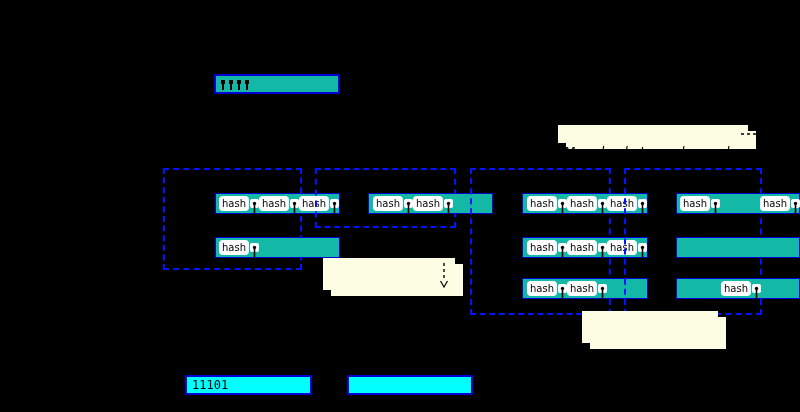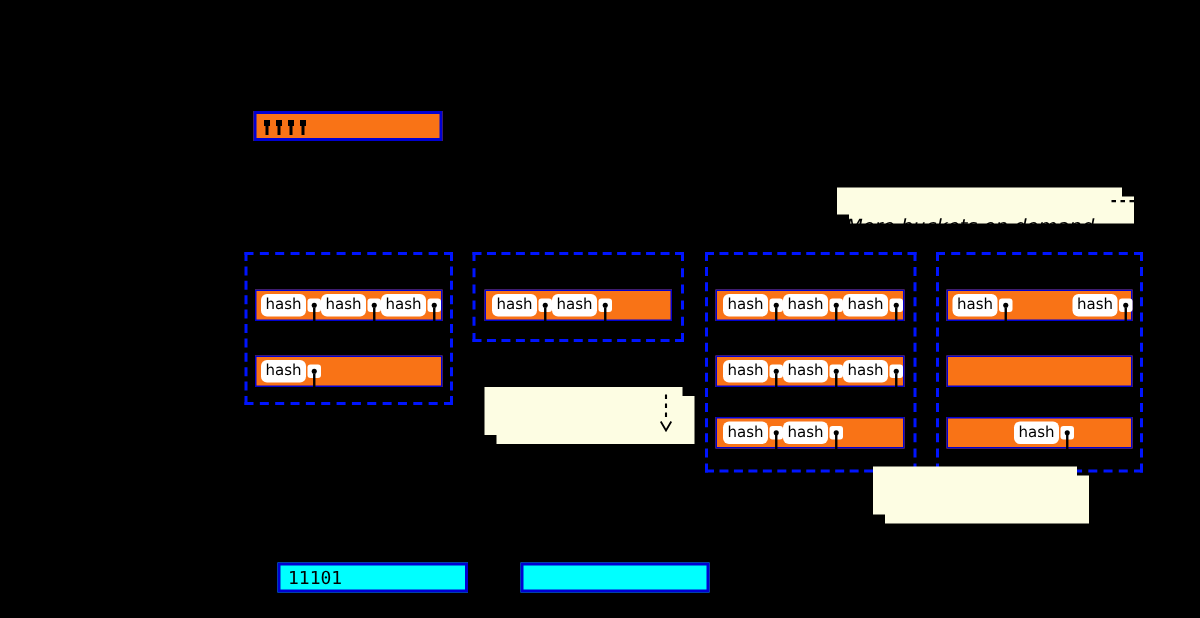--- a/index.html
+++ b/index.html
@@ -1,19 +1,19 @@
 <!DOCTYPE html>
 <html><head>
 <meta charset="utf-8">
 <style>
   html,body{margin:0;padding:0;background:#000;}
   .canvas{position:relative;width:800px;height:412px;background:#000;overflow:hidden;
           font-family:"DejaVu Sans",sans-serif;color:#000;}
   
-  .page{position:absolute;background:#f97316;border:2px solid #0000d2;box-sizing:border-box;}
+  .page{position:absolute;background:#14b8a6;border:2px solid #0000d2;box-sizing:border-box;margin-left:45px;}
   .thinpage{border-width:1.5px;}
   
   .bucket{position:absolute;border:2px dashed #0014ff;box-sizing:border-box;}
   
   .entry{position:absolute;top:2px;display:flex;align-items:flex-start;gap:1px;}
   .tag{background:#fff;border-radius:4px;font-size:10px;line-height:15px;height:15px;
        padding:0 3px;color:#000;white-space:nowrap;}
   .pinsvg{display:block;margin-top:3px;overflow:visible;}
   
   .upin{position:absolute;bottom:2px;width:2px;background:#000;height:6px;}

